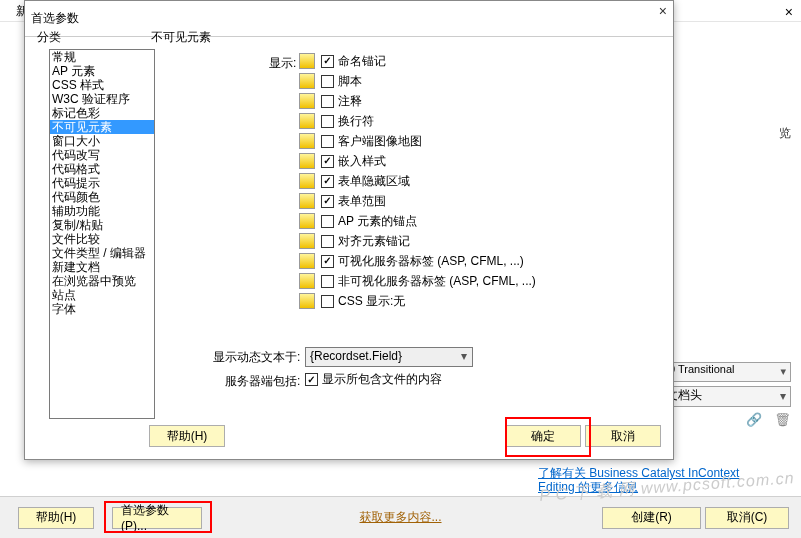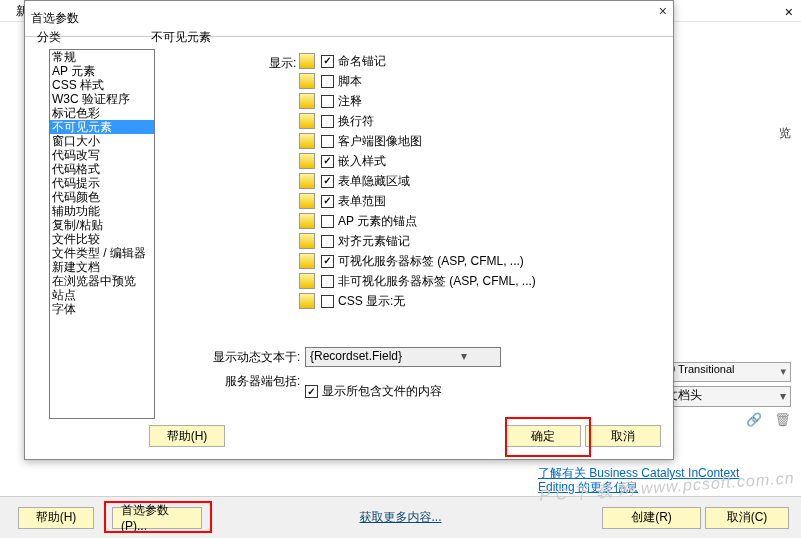--- a/index.html
+++ b/index.html
@@ -39,21 +39,21 @@
   }
   .btn {
     display:inline-flex; align-items:center; justify-content:center;
     background:#fef9c3; border:1px solid #adadad;
     font-size:12px; padding:0 8px; height:22px;
     cursor:pointer; user-select:none;
   }
   .btn-help-bottom { position:absolute; left:18px; width:76px;}
   .btn-pref-bottom { position:absolute; left:112px; width:90px;}
   .red-box-pref { position:absolute; left:104px; bottom:5px; width:108px; height:32px; border:2px solid #ff0000; pointer-events:none;}
-  .center-link { position:absolute; left:50%; transform:translateX(-50%); color:#0c4a6e; text-decoration:underline; font-size:12px; cursor:pointer;}
+  .center-link { position:absolute; left:50%; transform:translateX(-50%); color:#a16207; text-decoration:underline; font-size:12px; cursor:pointer;}
   .btn-create-bottom { position:absolute; right:100px; width:99px;}
   .btn-cancel-bottom { position:absolute; right:12px; width:84px;}
 
   
   .dialog {
     position:absolute; left:24px; top:0; width:650px; height:460px;
     background:#fff; border:1px solid #888;
     box-shadow:0 2px 8px rgba(0,0,0,0.3);
   }
   .dlg-titlebar { height:36px; border-bottom:1px solid #ccc; display:flex; align-items:center; padding-left:6px; font-size:12px;}
@@ -87,28 +87,28 @@
   .chk {
     width:13px; height:13px; border:1px solid #333; margin-right:4px;
     display:inline-flex; align-items:center; justify-content:center;
     background:#fff; font-size:10px; line-height:10px; flex-shrink:0;
   }
   .chk.checked:after { content:"✓"; color:#000; font-weight:bold;}
   .opt-label { font-size:12px;}
 
   .dyn-label { position:absolute; left:62px; top:300px; font-size:12px;}
   .dyn-select {
-    position:absolute; left:154px; top:298px; width:196px; height:20px;
+    position:absolute; left:154px; top:298px; width:168px; height:20px;
     border:1px solid #7a7a7a; background:#efefef;
     font-family:inherit; font-size:12px; padding:1px 16px 1px 4px;
   }
   .dyn-select-arrow { position:absolute; left:310px; top:300px; pointer-events:none; color:#555;}
 
   .server-label { position:absolute; left:74px; top:324px; font-size:12px;}
-  .server-chk-row { position:absolute; left:154px; top:322px; display:flex; align-items:center;margin-top:12px;}
+  .server-chk-row { position:absolute; left:154px; top:322px; display:flex; align-items:center;}
 
   .dlg-footer { position:absolute; left:0; right:0; bottom:8px; height:26px;}
   .btn-help-dlg { position:absolute; left:124px;}
   .btn-ok-dlg { position:absolute; right:92px;margin-left:6px;}
   .btn-cancel-dlg { position:absolute; right:12px;}
   .red-box-ok { position:absolute; right:82px; bottom:2px; width:86px; height:40px; border:2px solid #ff0000; pointer-events:none;}
 
   .watermark {
     position:absolute; right:6px; bottom:40px;
     font-size:16px; color:#ccc; font-style:italic;

